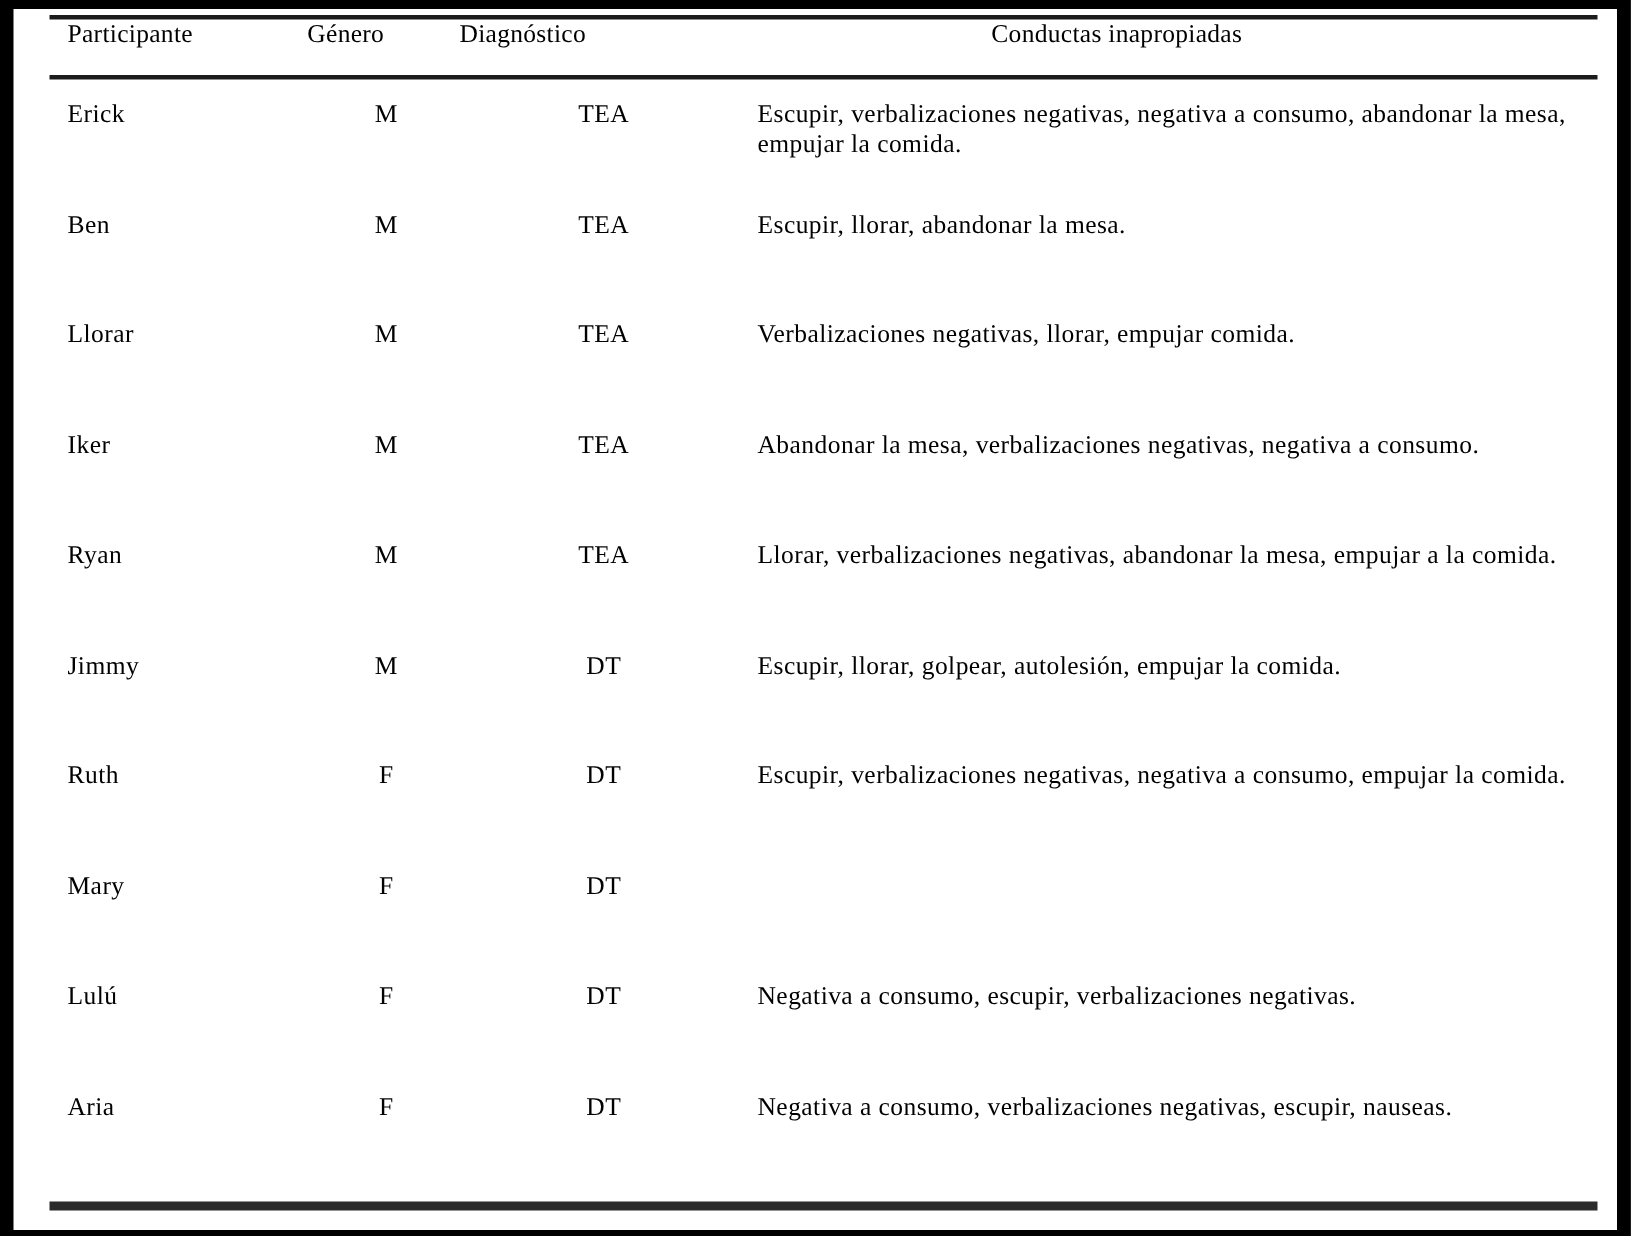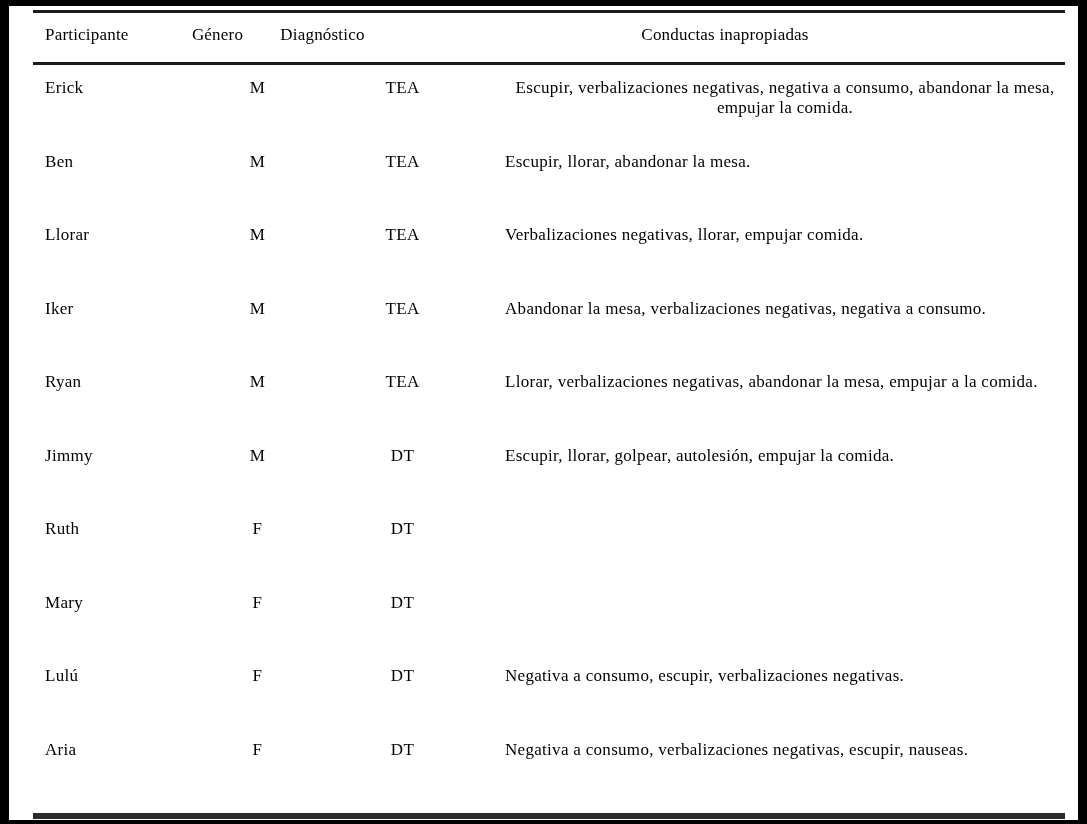--- a/index.html
+++ b/index.html
@@ -45,22 +45,22 @@
   .rule-bottom {
     border-top: 6px solid #2b2b2b;
     height: 0;
   }
   .grid-row {
     display: grid;
     grid-template-columns: 142px 85px 125px 1fr;
     align-items: start;
   }
   .thead {
-    padding-top: 12px;
     height: 37px;
+    gap: 13px;
   }
   .th {
     font-size: 17px;
     letter-spacing: 0.2px;
   }
   .th.c1 { padding-left: 12px; text-align: left; }
   .th.c2 { text-align: center; }
   .th.c3 { text-align: center; }
   .th.c4 { text-align: center; }
   .tbody {
@@ -74,21 +74,20 @@
     font-size: 17px;
     line-height: 20px;
     letter-spacing: 0.3px;
   }
   .cell.c1 { padding-left: 12px; }
   .cell.c2 { text-align: center; }
   .cell.c3 { text-align: center; }
   .cell.c4 .wrap {
     display: inline-block;
     max-width: 655px;
-    text-align: center;
   }
   .footnote-clip {
     height: 18px;
     overflow: hidden;
     margin-left: 24px;
     margin-right: 13px;
   }
 </style>
 </head>
 <body>
@@ -149,20 +148,21 @@
     <div class="cell c1">Jimmy</div>
     <div class="cell c2">M</div>
     <div class="cell c3">DT</div>
     <div class="cell c4"><span class="wrap">Escupir, llorar, golpear, autolesión, empujar la comida.</span></div>
   </div>
 
   <div class="grid-row trow">
     <div class="cell c1">Ruth</div>
     <div class="cell c2">F</div>
     <div class="cell c3">DT</div>
+    <div class="cell c4"><span class="wrap">Escupir, verbalizaciones negativas, negativa a consumo, empujar la comida.</span></div>
   </div>
 
   <div class="grid-row trow">
     <div class="cell c1">Mary</div>
     <div class="cell c2">F</div>
     <div class="cell c3">DT</div>
   </div>
 
   <div class="grid-row trow">
     <div class="cell c1">Lulú</div>

